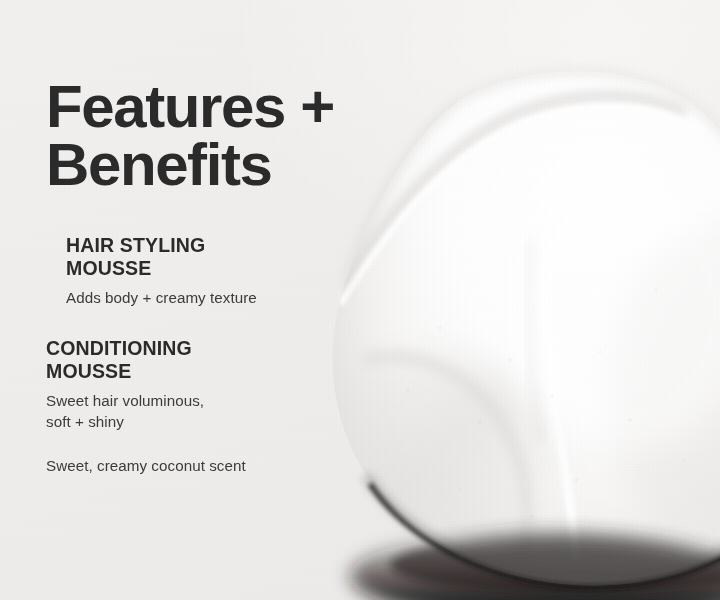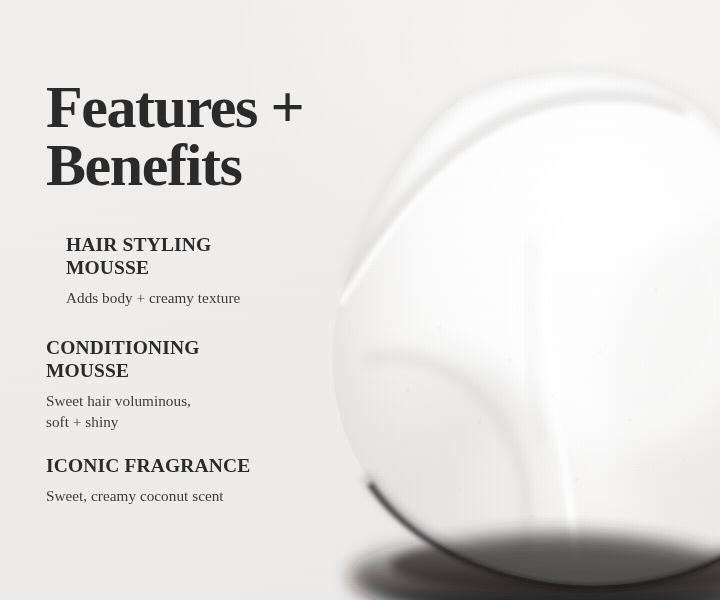--- a/index.html
+++ b/index.html
@@ -48,21 +48,20 @@
   #mousse-wrap svg { display: block; width: 100%; height: 100%; }
 
   
   #text-col {
     position: absolute;
     left: 46px;
     top: 0;
     width: 300px;
     height: 540px;
     z-index: 5;
-    font-family: Liberation Serif, serif;
   }
 
   #headline {
     position: absolute;
     top: 78px;
     left: 0;
     margin: 0;
     font-size: 60px;
     line-height: 0.97em;
     font-weight: 700;
@@ -233,20 +232,19 @@
     </div>
 
     <div class="feature-block" id="feature-1">
       <h2 class="feature-title">CONDITIONING
 MOUSSE</h2>
       <p class="feature-desc">Sweet hair voluminous,
 soft + shiny</p>
     </div>
 
     <div class="feature-block" id="feature-2">
-      <h2 class="feature-title">ICONIC FRAGRANCE</h2>
       <p class="feature-desc">Sweet, creamy coconut scent</p>
     </div>
 
   </div>
 
   <div id="grain"></div>
 </div>
 
 </body></html>

